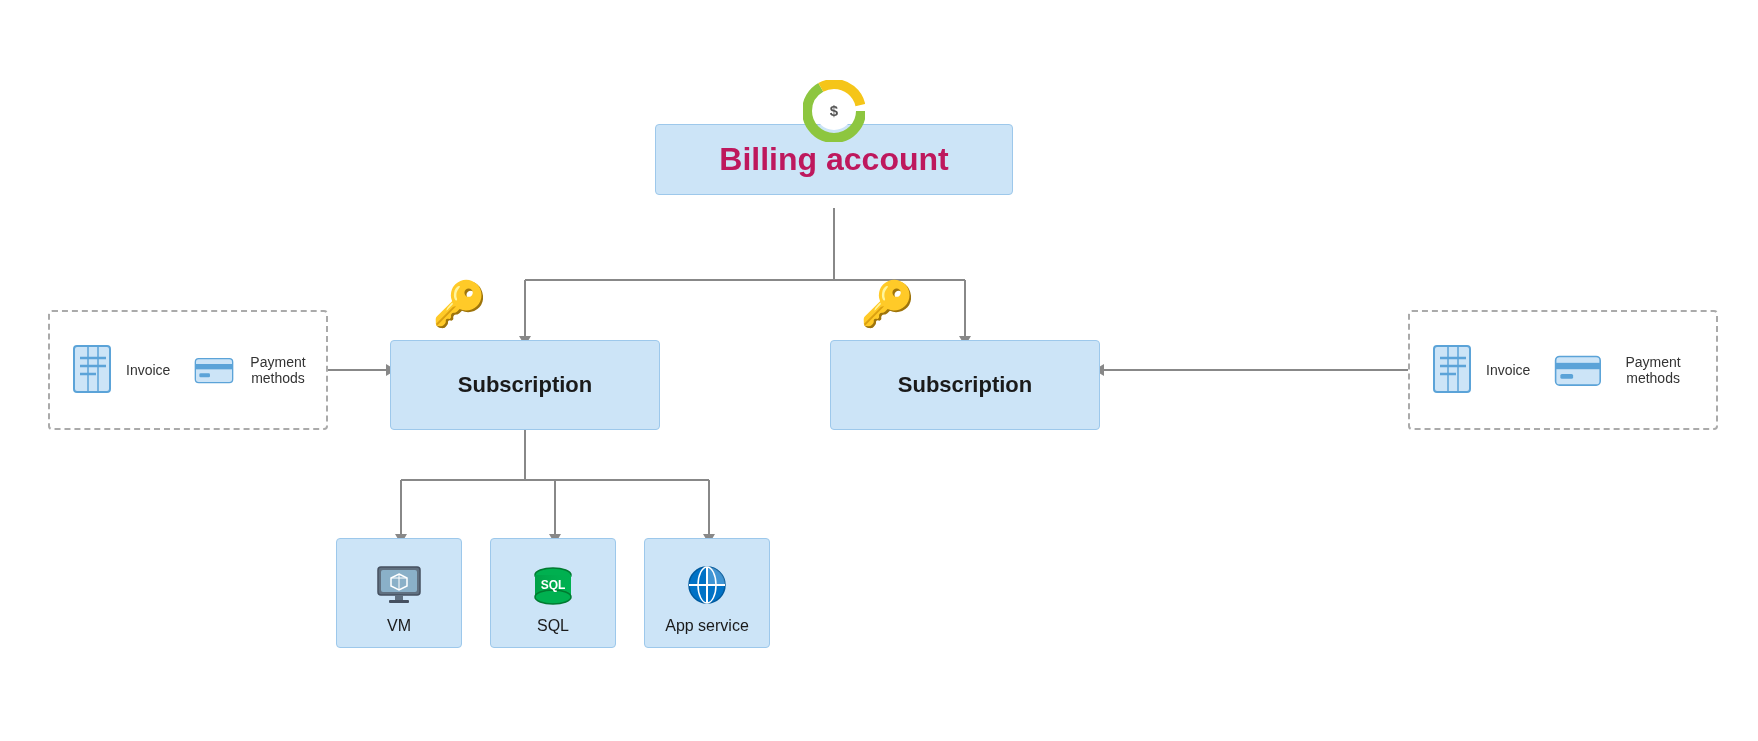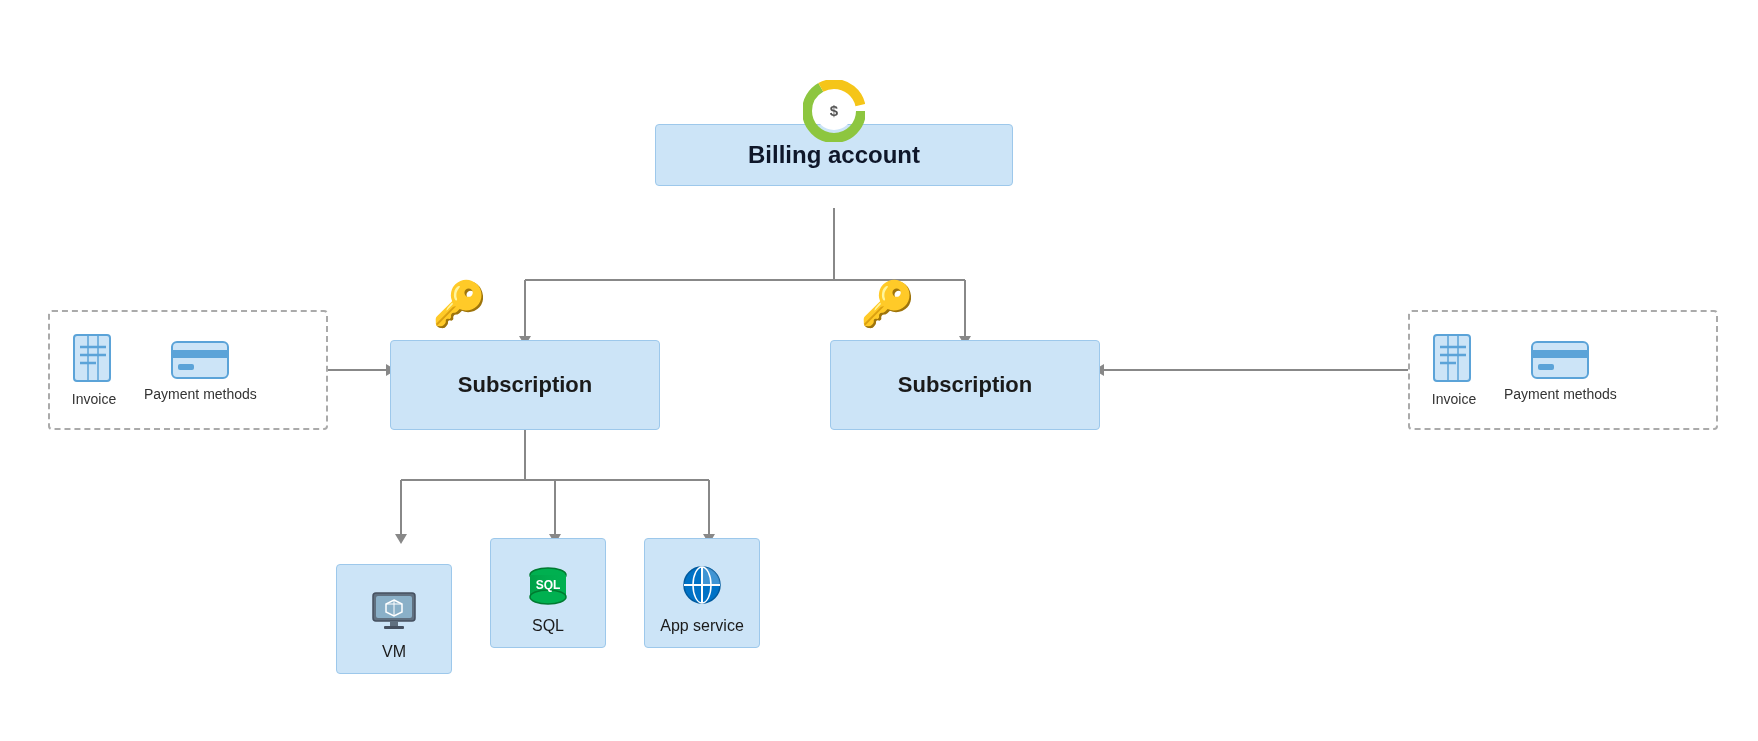--- a/index.html
+++ b/index.html
@@ -48,47 +48,47 @@
 
     .side-box-right {
       top: 310px;
       left: 1408px;
       width: 310px;
       height: 120px;
     }
 
     .side-item {
       display: flex;
-      flex-direction: column;
+      flex-direction: row;
       align-items: center;
       gap: 6px;
       font-size: 14px;
       color: #333;
     }
 
     
     .resource-box {
       position: absolute;
-      width: 116px;
+      width: 126px;
       height: 110px;
       background: #cce4f7;
       border: 1.5px solid #9dc8eb;
       border-radius: 4px;
       display: flex;
       flex-direction: column;
       align-items: center;
       justify-content: flex-end;
       padding-bottom: 12px;
       font-size: 16px;
       font-weight: 500;
       color: #1a1a1a;
     }
 
     .resource-vm {
-      top: 564px;
+      top: 538px;
       left: 336px;
     }
 
     .resource-sql {
       top: 538px;
       left: 490px;
     }
 
     .resource-app {
       top: 538px;
@@ -140,21 +140,21 @@
 
     <div style="margin-bottom:-22px; z-index:2;">
       <svg width="62" height="62" viewBox="0 0 62 62">
 
         <circle cx="31" cy="31" r="27" fill="none" stroke="#8dc63f" stroke-width="10" stroke-dasharray="113 56" stroke-dashoffset="0"></circle>
         <circle cx="31" cy="31" r="27" fill="none" stroke="#f5c518" stroke-width="10" stroke-dasharray="50 119" stroke-dashoffset="-113"></circle>
         <circle cx="31" cy="31" r="19" fill="white"></circle>
         <text x="31" y="36" text-anchor="middle" font-size="15" font-weight="bold" fill="#555">$</text>
       </svg>
     </div>
-    <div style="background:#cce4f7; border:1.5px solid #9dc8eb; border-radius:4px; padding:16px 40px; font-size:24px; font-weight:600; color:#0f172a; text-align:center; width:100%;">
+    <div style="background:#cce4f7; border:1.5px solid #9dc8eb; border-radius:4px; padding:16px 40px; font-size:32px; font-weight:600; color:#be185d; text-align:center; width:100%;">
       <span>Billing account</span>
     </div>
   </div>
 
   <div style="position:absolute; top:278px; left:432px; font-size:44px; z-index:3;">🔑</div>
 
   <div style="position:absolute; top:278px; left:860px; font-size:44px; z-index:3;">🔑</div>
 
   <div style="position:absolute; top:340px; left:390px; width:270px; height:90px; background:#cce4f7; border:1.5px solid #9dc8eb; border-radius:4px; display:flex; align-items:center; justify-content:center; font-size:22px; font-weight:600; color:#1a1a1a;">
     <span>Subscription</span>

